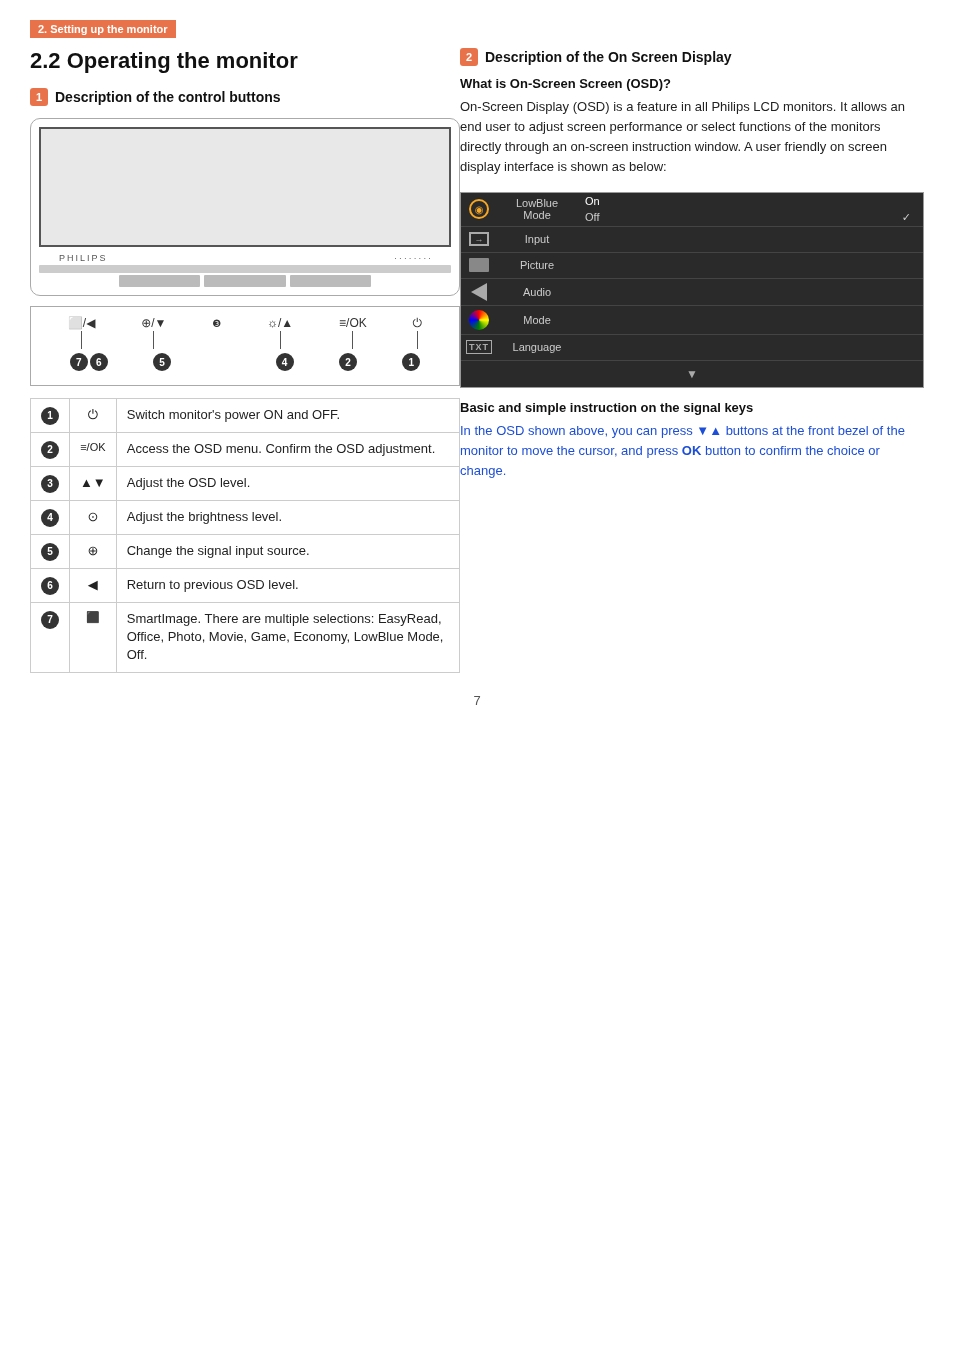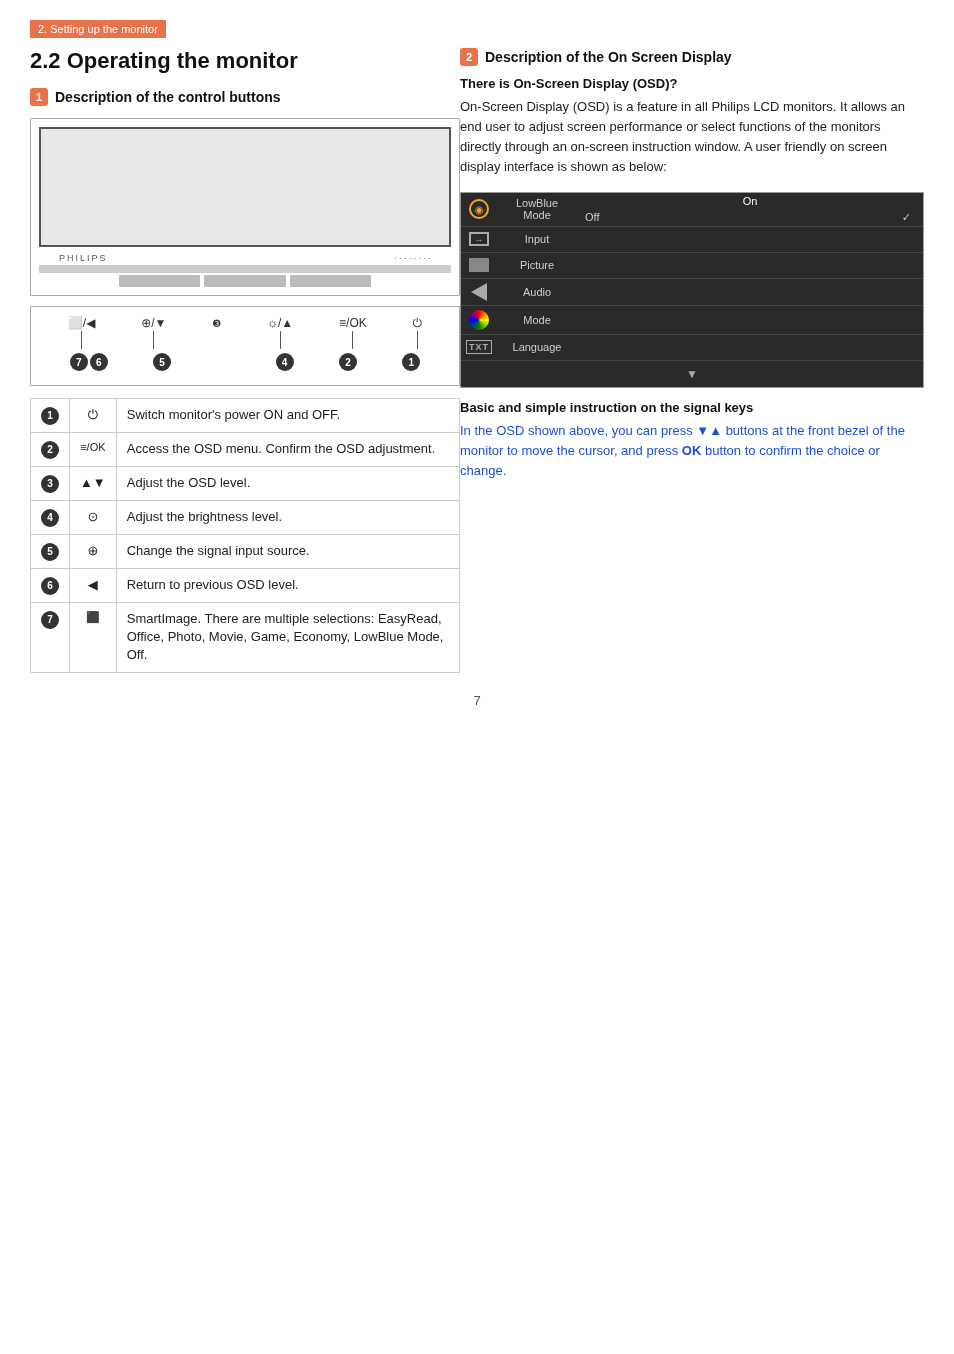--- a/index.html
+++ b/index.html
@@ -20,20 +20,21 @@
       position: relative;
     }
 
     .breadcrumb-bar {
       background: #e8734a;
       color: #fff;
       font-size: 11px;
       padding: 3px 8px;
       margin-bottom: 10px;
       display: inline-block;
+      font-weight: bold;
     }
 
     .two-col {
       display: flex;
     }
 
     .left-col {
       flex: 0 0 430px;
       max-width: 430px;
     }
@@ -69,21 +70,21 @@
       color: #fff;
       border-radius: 3px;
       font-size: 11px;
       font-weight: bold;
       flex-shrink: 0;
     }
 
     
     .monitor-diagram {
       border: 1.5px solid #aaa;
-      border-radius: 1px;
+      border-radius: 10px;
       padding: 8px;
       margin-bottom: 10px;
       background: #fff;
       text-align: center;
     }
 
     .monitor-screen {
       border: 2px solid #555;
       height: 120px;
       background: #e8e8e8;
@@ -261,21 +262,20 @@
     .osd-options {
       flex: 1;
       display: flex;
       flex-direction: column;
     }
 
     .osd-option {
       padding: 2px 8px;
       font-size: 11px;
       color: #ccc;
-      text-align: center;
     }
 
     .osd-option.selected {
       color: #fff;
     }
 
     .osd-option.checked {
       display: flex;
       align-items: center;
       justify-content: space-between;
@@ -529,21 +529,21 @@
         </table>
     </div>
 
     <div class="right-col">
 
       <div class="section-heading" style="margin-bottom:10px;">
         <span class="num-badge">2</span>
         <span>Description of the On Screen Display</span>
       </div>
 
-      <div class="osd-what-title">There is On-Screen Display (OSD)?</div>
+      <div class="osd-what-title">What is On-Screen Screen (OSD)?</div>
 
       <div class="osd-desc-text">On-Screen Display (OSD) is a feature in all Philips LCD monitors. It allows an end user to adjust screen performance or select functions of the monitors directly through an on-screen instruction window. A user friendly on screen display interface is shown as below:</div>
 
       <div class="osd-menu">
 
         <div class="osd-row">
           <div class="osd-icon-cell">
             <div class="osd-icon-circle">◉</div>
           </div>
           <div class="osd-label-cell">LowBlue Mode</div>

